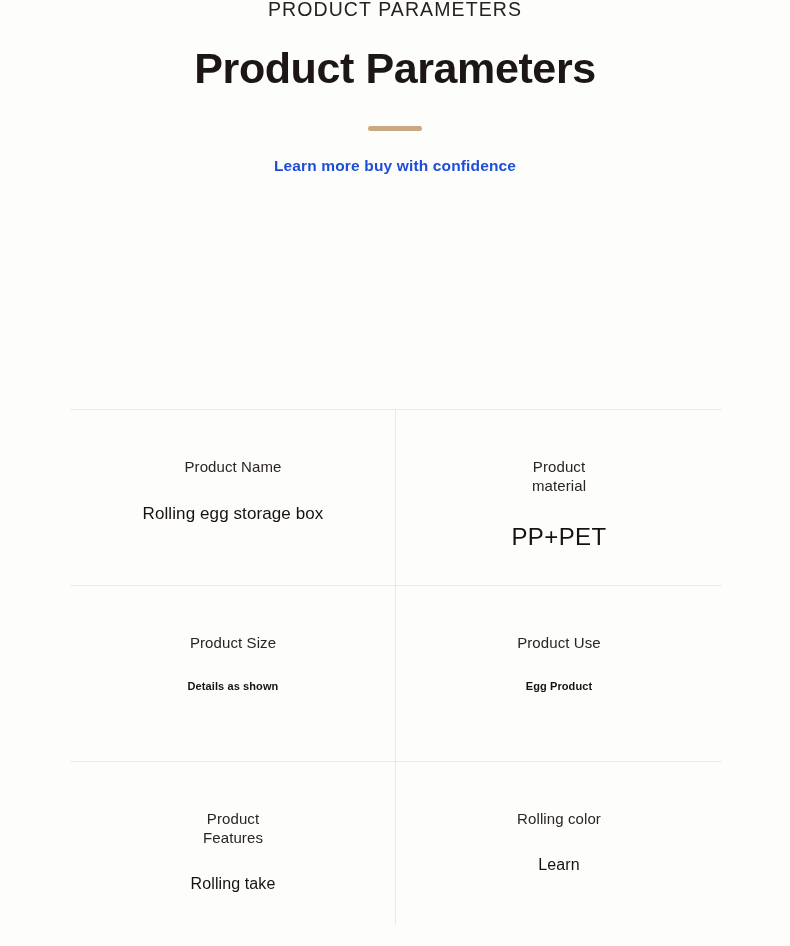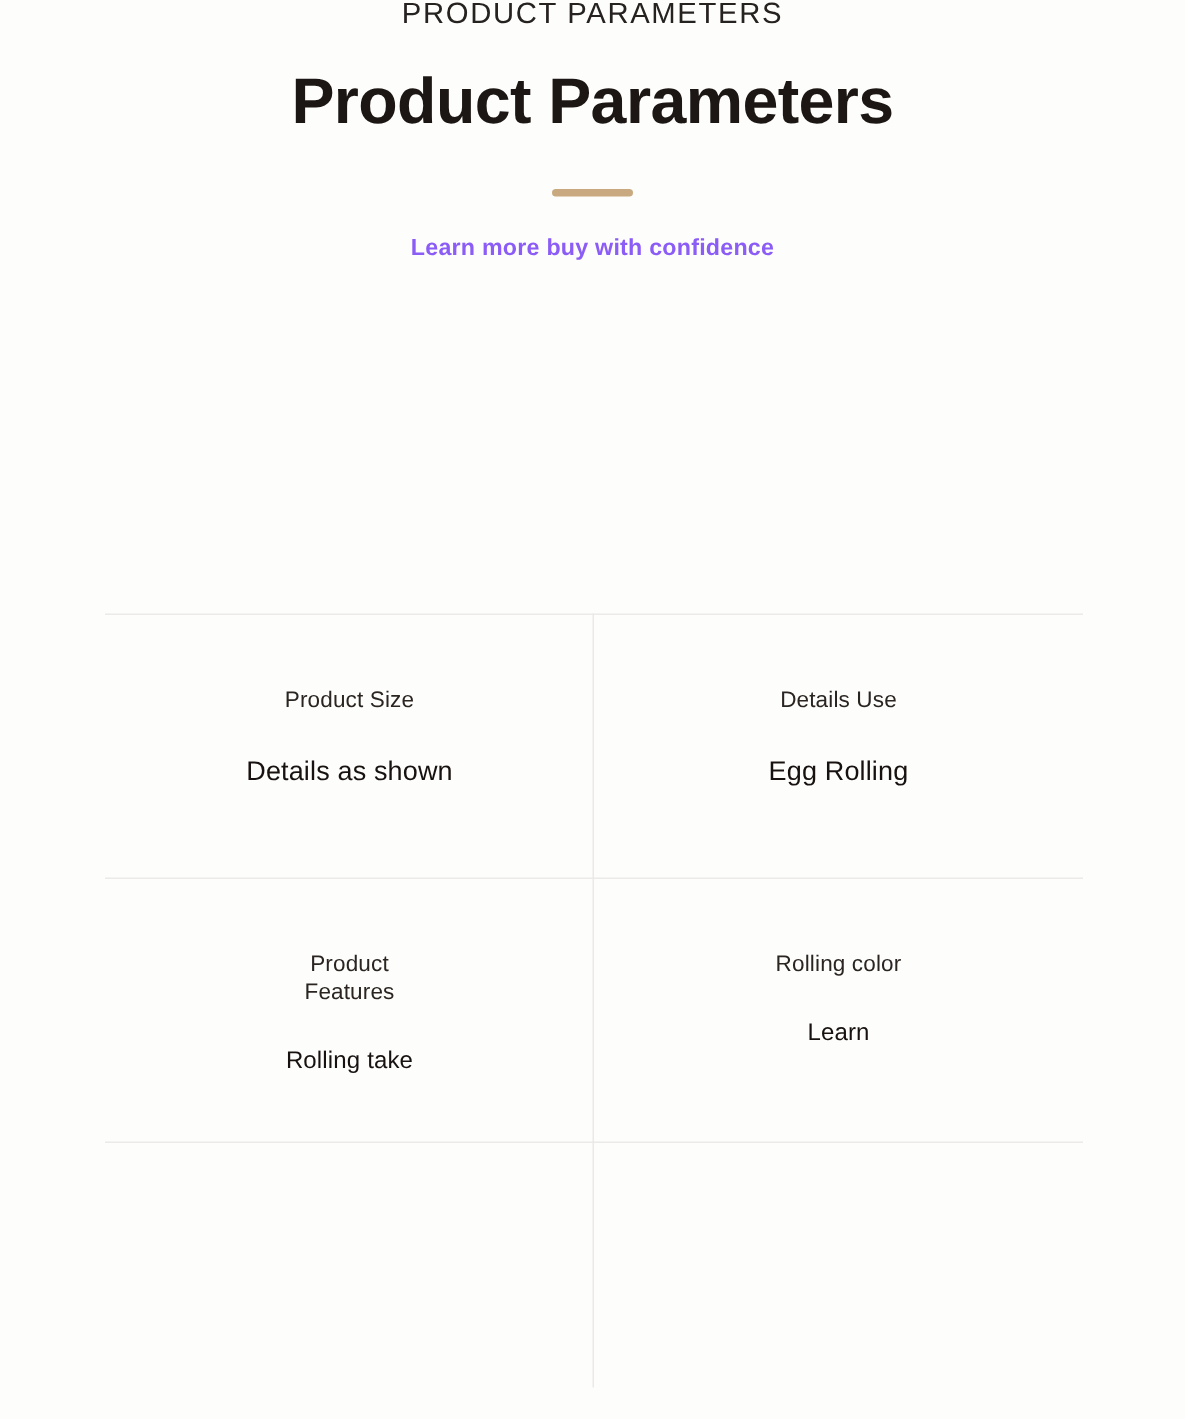--- a/index.html
+++ b/index.html
@@ -45,21 +45,21 @@
     height: 5px;
     border-radius: 3px;
     background: #c9a97f;
     margin: 36px auto 0 auto;
   }
   .subtitle {
     margin-top: 27px;
     font-size: 15.5px;
     font-weight: 600;
     letter-spacing: 0.15px;
-    color: #8b5cf6;
+    color: #1d4ed8;
     line-height: 1;
   }
 
   
   .grid-wrap {
     position: absolute;
     left: 70px;
     top: 409px;
     width: 652px;
   }
@@ -84,22 +84,22 @@
   }
   .cell-label {
     font-size: 15px;
     font-weight: 400;
     color: #2a2521;
     line-height: 1.28;
     letter-spacing: 0.1px;
   }
   .cell-value {
     margin-top: 27px;
-    font-size: 18px;
-    font-weight: 400;
+    font-size: 11px;
+    font-weight: 700;
     color: #17120f;
     line-height: 1.28;
     letter-spacing: 0.1px;
   }
   
   .v-light {
     font-weight: 300;
     font-size: 24px;
     letter-spacing: 0.4px;
   }
@@ -153,34 +153,48 @@
 
   <div class="grid-wrap">
 
     <div class="hrule r0"></div>
     <div class="hrule r1"></div>
     <div class="hrule r2"></div>
     <div class="vrule"></div>
 
     <table class="grid">
       <tbody>
+        <tr>
+          <td>
+            <div class="cell">
+              <div class="cell-label">Product Name</div>
+              <div class="cell-value v-name">Rolling egg storage box</div>
+            </div>
+          </td>
+          <td>
+            <div class="cell">
+              <div class="cell-label" style="display:inline-block;max-width:86px;">Product material</div>
+              <div class="cell-value v-light">PP+PET</div>
+            </div>
+          </td>
+        </tr>
 
         <tr>
           <td>
             <div class="cell">
               <div class="cell-label">Product Size</div>
               <div class="cell-value">
                 <span class="v-wrap-left">Details as shown</span>
               </div>
             </div>
           </td>
           <td>
             <div class="cell">
-              <div class="cell-label">Details Use</div>
-              <div class="cell-value">Egg Rolling</div>
+              <div class="cell-label">Product Use</div>
+              <div class="cell-value">Egg Product</div>
             </div>
           </td>
         </tr>
 
         <tr>
           <td>
             <div class="cell row3">
               <div class="cell-label" style="display:inline-block;max-width:80px;">Product Features</div>
               <div class="cell-value v-plain">Rolling take</div>
             </div>

